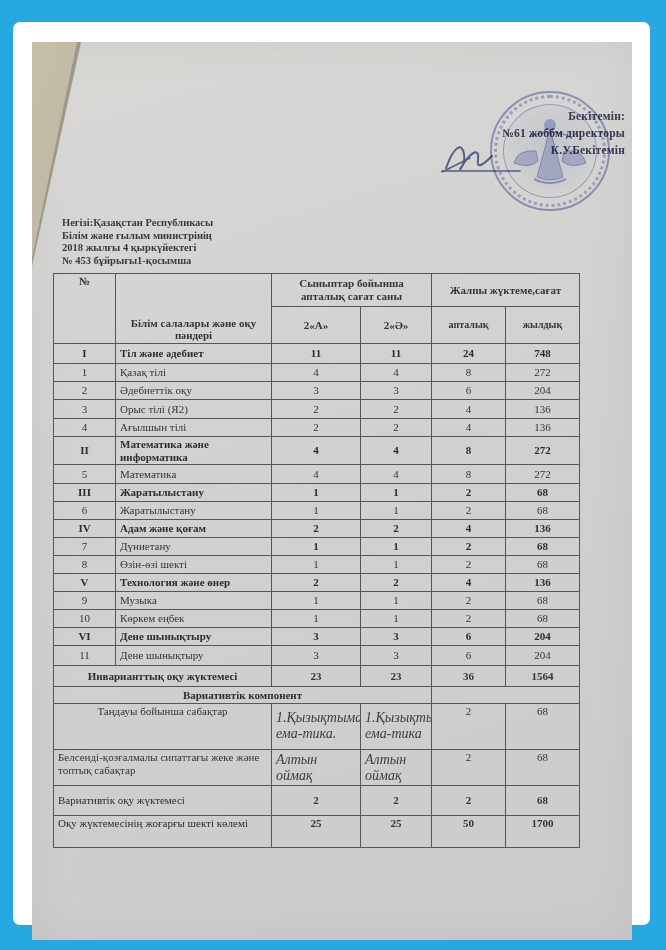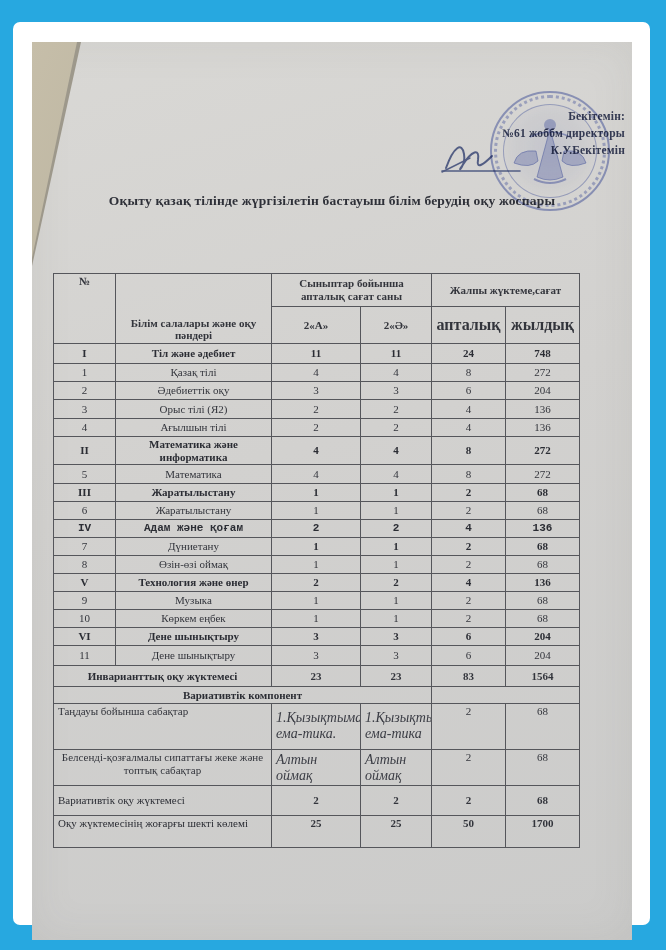--- a/index.html
+++ b/index.html
@@ -64,23 +64,23 @@
   table.plan th,table.plan td{
     border:1px solid #55565b;padding:1px 4px;line-height:1.15;
     overflow:hidden;
   }
   table.plan{border:1.5px solid #4b4c50;}
   th{font-weight:bold;}
   .th-num{vertical-align:top;padding-top:5px;text-align:center;}
   .th-subject{vertical-align:bottom;text-align:center;padding-left:8px;padding-bottom:3px;}
   .th-group{text-align:center;vertical-align:middle;height:30px;}
   .th-sub{text-align:center;vertical-align:middle;height:34px;}
-  .th-small{font-size:16px;}
+  .th-small{font-size:10px;}
   td.c-num{text-align:center;}
-  td.c-sub{text-align:center;padding-left:8px;}
+  td.c-sub{text-align:left;padding-left:8px;}
   td.c-val{text-align:center;}
   tr.bold-row td{font-weight:bold;color:#2b2d34;}
   tr.bold-vals td.c-val{font-weight:bold;color:#2b2d34;}
   td.merged-label{text-align:center;font-weight:bold;color:#2b2d34;}
   td.merged-left{text-align:left;padding-left:8px;font-weight:normal;color:#2b2d34;}
   td.cell-italic{font-style:italic;font-size:14px;text-align:left;line-height:1.3;color:#3a3c44;}
   td.va-top{vertical-align:top;padding-top:4px;}
   td.va-mid{vertical-align:middle;}
   tr.h-inv{height:21px;margin-top:24px;}
   tr.h-varcomp{height:17px;}
@@ -123,22 +123,27 @@
   </div>
 
   <svg class="signature" viewBox="0 0 100 42">
     <g stroke="#3d4a77" fill="none" stroke-width="2" opacity=".85" stroke-linecap="round">
       <path d="M6 30 C14 8 22 4 24 16 C26 28 16 36 22 28 C32 12 40 10 38 22 C36 32 44 26 52 18"></path>
       <path d="M2 34 L30 20" stroke-width="1.4"></path>
       <line x1="2" y1="33" x2="80" y2="33" stroke-width="1.6"></line>
     </g>
   </svg>
 
-  <div class="doc-title">Оқыту қазақ тілінде жүргізілетін бастауыш білім берудің оқу жоспары</div>
-
+
+  <div class="basis">
+    <div>Негізі:Қазақстан Республикасы</div>
+    <div>Білім және ғылым министрінің</div>
+    <div>2018 жылғы 4 қыркүйектегі</div>
+    <div>№ 453 бұйрығы1-қосымша</div>
+  </div>
 
   <table class="plan">
     <colgroup>
       <col style="width:62px">
         <col style="width:156px">
         <col style="width:89px">
       <col style="width:71px">
         <col style="width:74px">
         <col style="width:74px">
     </colgroup>
@@ -222,39 +227,39 @@
           <td class="c-val">68</td>
         </tr>
         <tr style="height: 18px;">
           <td class="c-num">6</td>
           <td class="c-sub">Жаратылыстану</td>
           <td class="c-val">1</td>
           <td class="c-val">1</td>
           <td class="c-val">2</td>
           <td class="c-val">68</td>
         </tr>
-        <tr class="bold-row" style="height: 18px; font-family: Liberation Mono, monospace;">
+        <tr class="bold-row" style="height: 18px;">
           <td class="c-num">IV</td>
           <td class="c-sub">Адам және қоғам</td>
           <td class="c-val">2</td>
           <td class="c-val">2</td>
           <td class="c-val">4</td>
           <td class="c-val">136</td>
         </tr>
         <tr class="bold-vals" style="height: 18px;">
           <td class="c-num">7</td>
           <td class="c-sub">Дүниетану</td>
           <td class="c-val">1</td>
           <td class="c-val">1</td>
           <td class="c-val">2</td>
           <td class="c-val">68</td>
         </tr>
         <tr style="height: 18px;">
           <td class="c-num">8</td>
-          <td class="c-sub">Өзін-өзі оймақ</td>
+          <td class="c-sub">Өзін-өзі шекті</td>
           <td class="c-val">1</td>
           <td class="c-val">1</td>
           <td class="c-val">2</td>
           <td class="c-val">68</td>
         </tr>
         <tr class="bold-row" style="height: 18px;">
           <td class="c-num">V</td>
           <td class="c-sub">Технология және өнер</td>
           <td class="c-val">2</td>
           <td class="c-val">2</td>
@@ -292,29 +297,29 @@
           <td class="c-val">3</td>
           <td class="c-val">6</td>
           <td class="c-val">204</td>
         </tr>
       </tbody>
     <tbody>
       <tr class="h-inv">
         <td class="merged-label" colspan="2">Инварианттық оқу жүктемесі</td>
         <td class="c-val" style="font-weight:bold">23</td>
         <td class="c-val" style="font-weight:bold">23</td>
-        <td class="c-val" style="font-weight:bold">83</td>
+        <td class="c-val" style="font-weight:bold">36</td>
         <td class="c-val" style="font-weight:bold">1564</td>
       </tr>
       <tr class="h-varcomp">
         <td class="merged-label" colspan="4">Вариативтік компонент</td>
         <td colspan="2"></td>
       </tr>
       <tr class="h-elective">
-        <td class="va-top" colspan="2" style="text-align:left">Таңдауы бойынша сабақтар</td>
+        <td class="va-top" colspan="2" style="text-align:center">Таңдауы бойынша сабақтар</td>
         <td class="cell-italic va-top" style="padding-top:6px">1.Қызықтымат ема-тика.</td>
         <td class="cell-italic va-top" style="padding-top:6px">1.Қызықтымат ема-тика</td>
         <td class="c-val va-top">2</td>
         <td class="c-val va-top">68</td>
       </tr>
       <tr class="h-active">
         <td class="c-sub va-top" colspan="2">Белсенді-қозғалмалы сипаттағы жеке және топтық сабақтар</td>
         <td class="cell-italic va-mid ital-a">Алтын оймақ</td>
         <td class="cell-italic va-mid ital-b">Алтын оймақ</td>
         <td class="c-val va-top">2</td>

